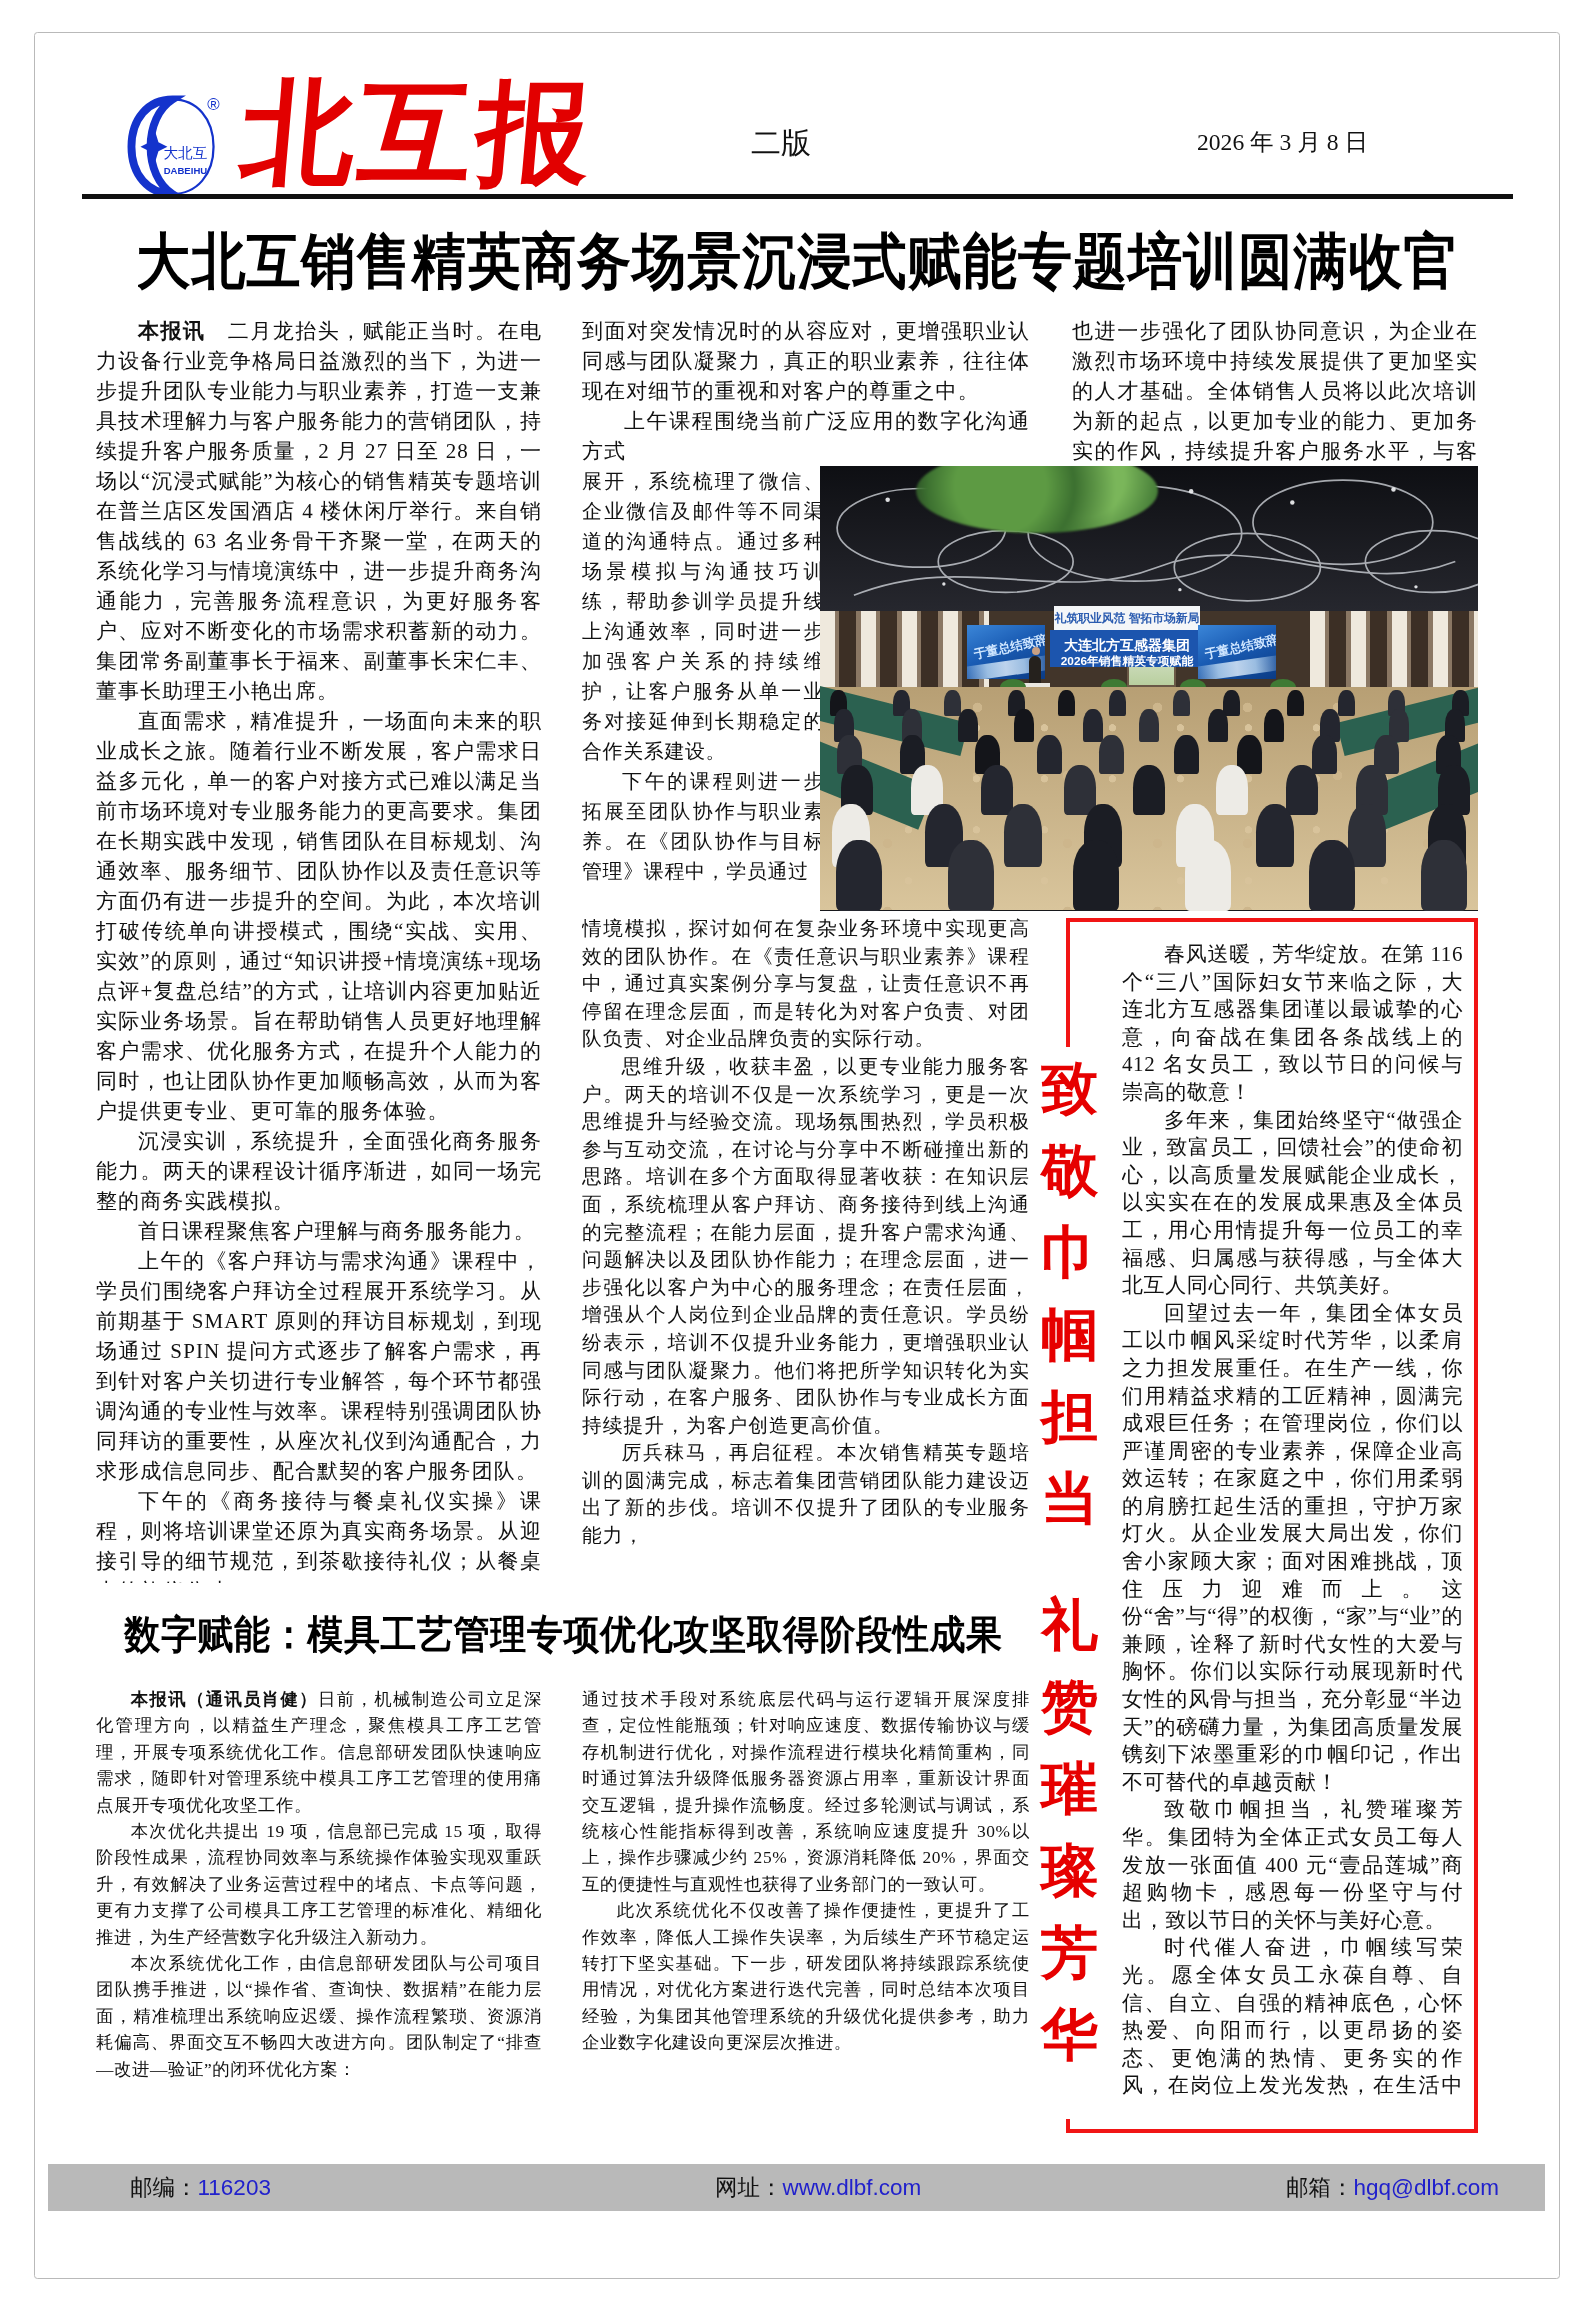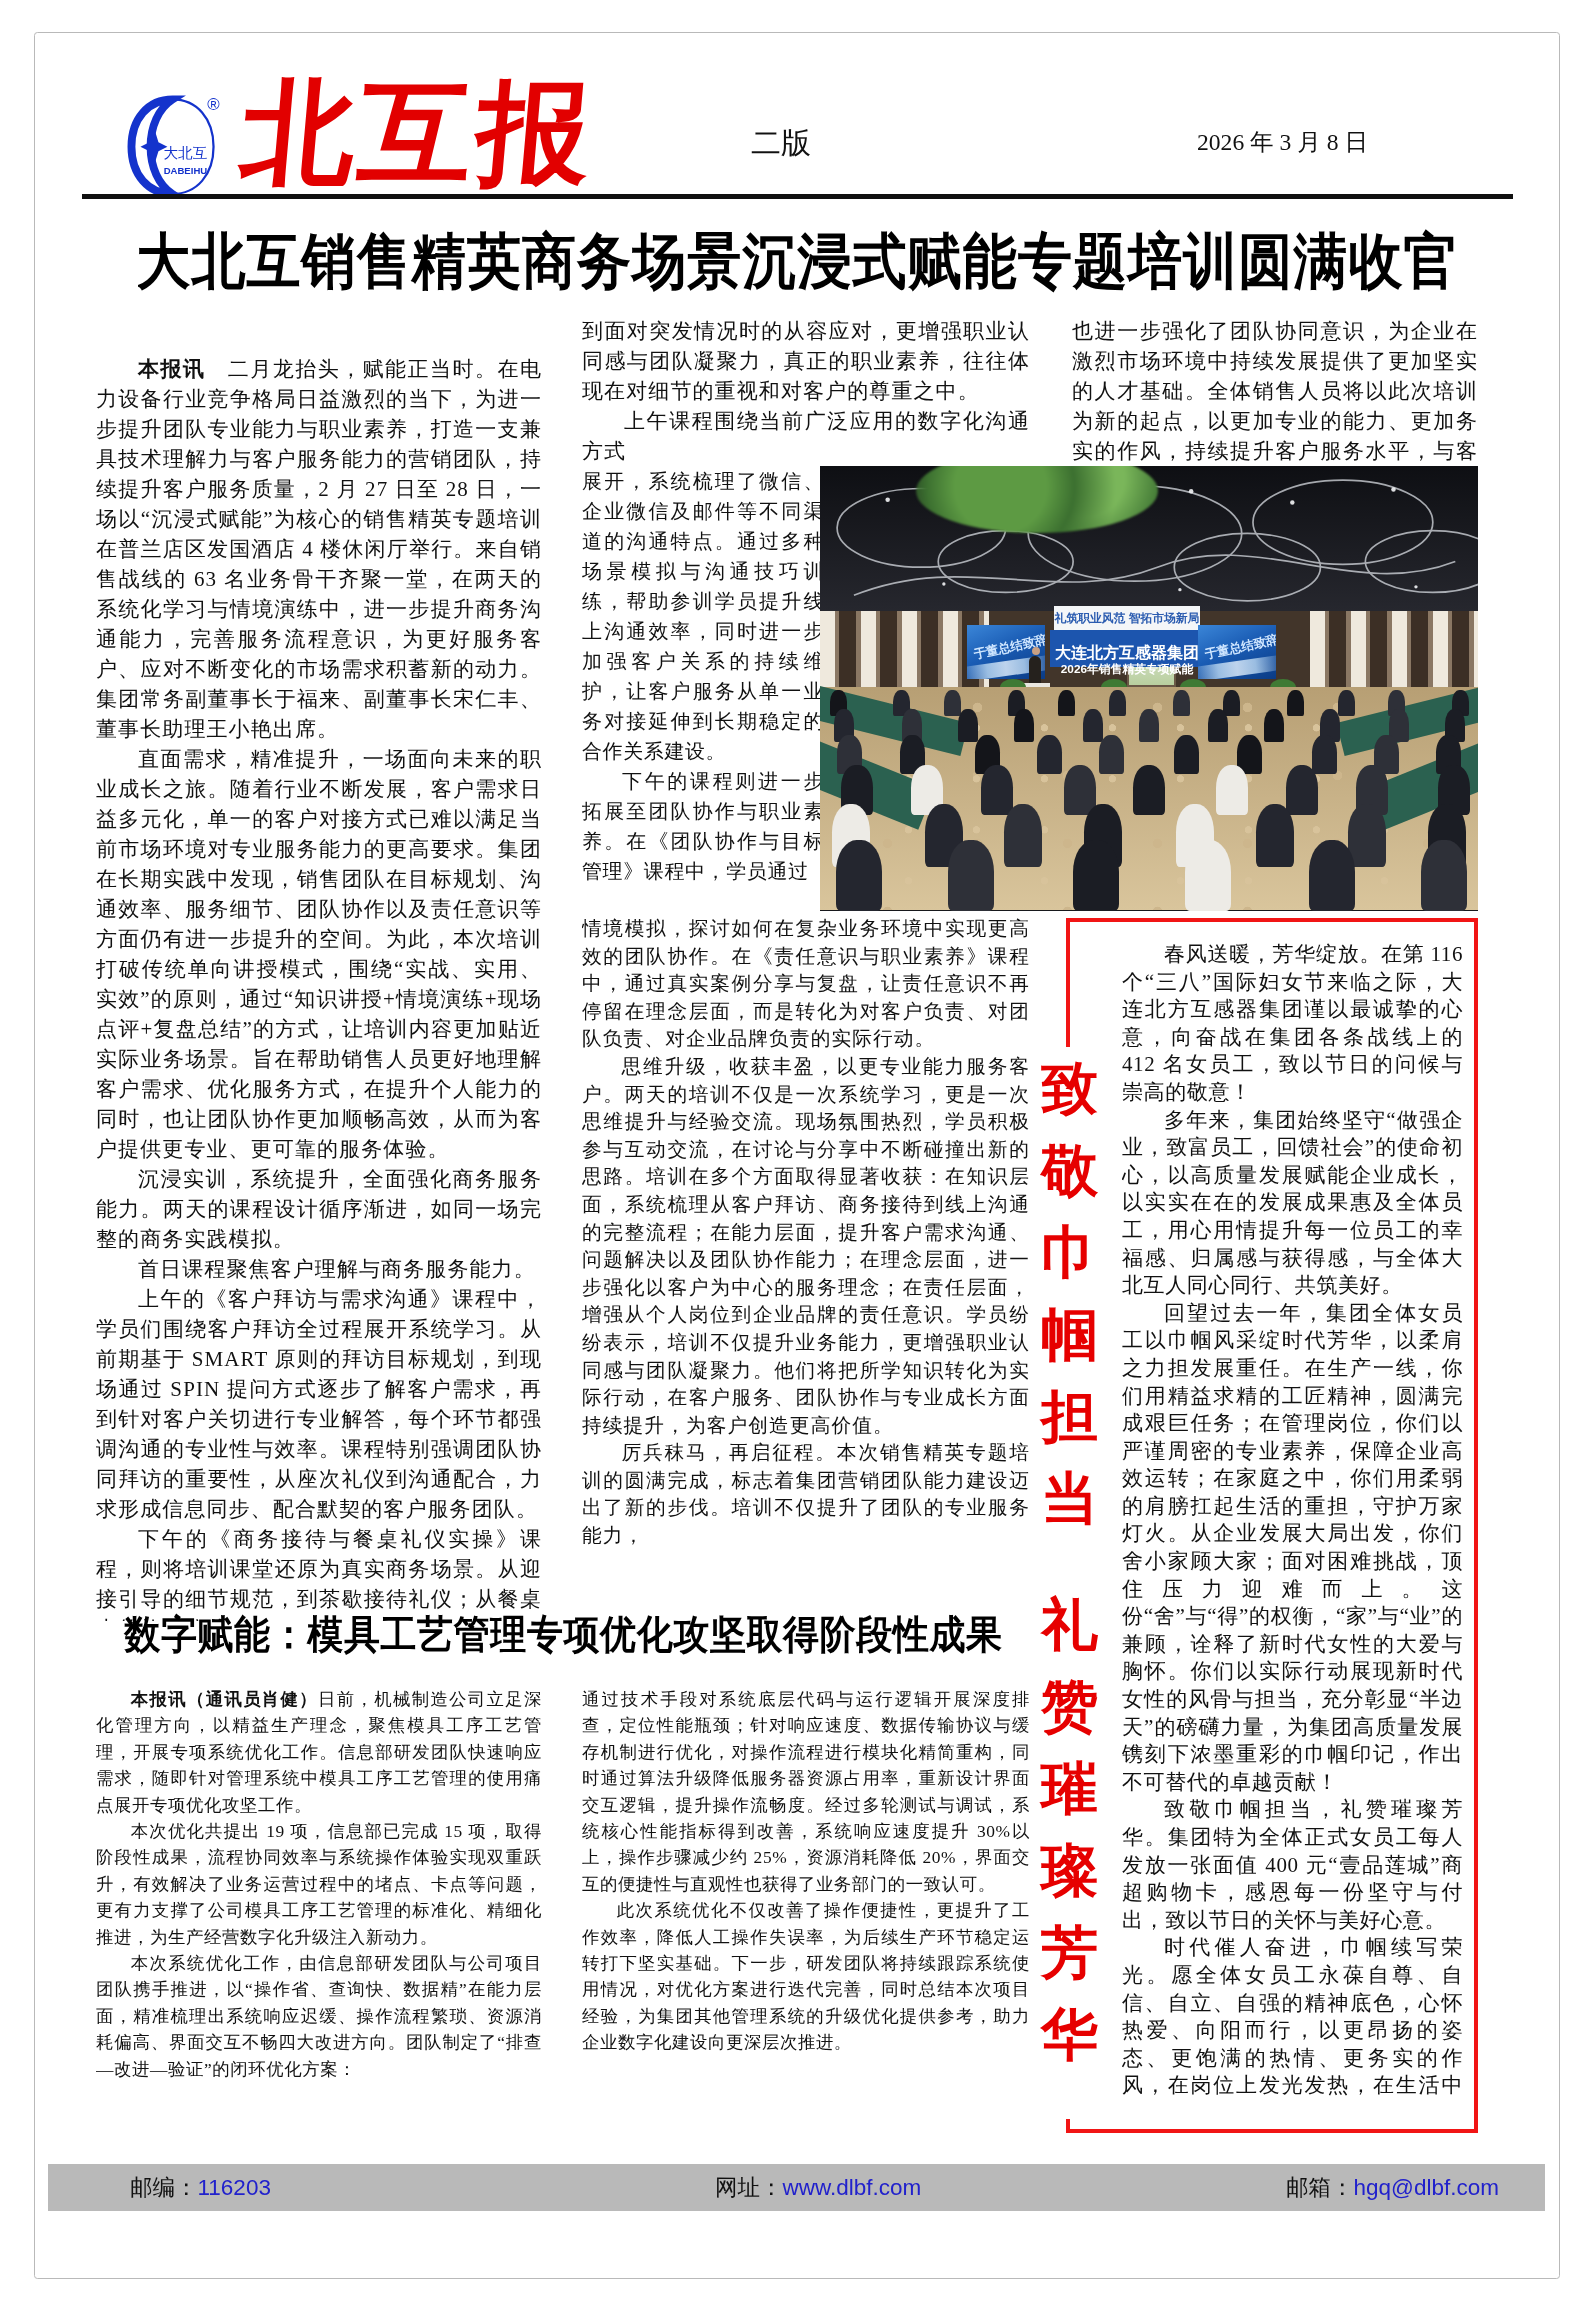--- a/index.html
+++ b/index.html
@@ -19,21 +19,21 @@
   
   #a1-headline{left:82px;top:224px;width:1431px;height:73px;text-align:center;
                font-family:"Liberation Sans","DejaVu Sans",sans-serif;font-weight:900;
                font-size:54px;line-height:66px;letter-spacing:1.1px;color:#000;
                transform:scaleY(1.12);transform-origin:top center;white-space:nowrap;}
   .col{overflow:hidden;text-align:justify;}
   .col p{margin:0;font-size:21px;line-height:30px;letter-spacing:1.1px;}
   .col p.ind{text-indent:2em;}
   .col p.cont{text-indent:0;}
   .col b.lead{font-family:"Liberation Sans","DejaVu Sans",sans-serif;font-weight:700;}
-  #a1-col1{left:96px;top:316px;width:446px;height:1267px;margin-top:38px;}
+  #a1-col1{left:96px;top:316px;width:446px;height:1267px;}
   #a1-col2a{left:582px;top:316px;width:448px;height:150px;}
   #a1-col2b{left:582px;top:466px;width:242px;height:446px;}
   #a1-col2b p{font-size:20px;letter-spacing:0.6px;}
   #a1-col2c{left:582px;top:915px;width:448px;height:682px;}
   #a1-col2c p{font-size:19.7px;line-height:27.6px;letter-spacing:1.1px;}
   #a1-col3{left:1072px;top:316px;width:406px;height:214px;}
   
   #photo{left:820px;top:466px;width:658px;height:445px;overflow:hidden;background:#17181c;}
   #ph-ceiling{left:0;top:0;width:658px;height:145px;background:linear-gradient(#0e0f13,#26272e);}
   #ph-foliage{left:96px;top:-17px;width:242px;height:84px;border-radius:50%;
@@ -44,21 +44,21 @@
   #ph-wall-left{left:0;width:169px;background:repeating-linear-gradient(90deg,#efe9dd 0 14.6px,#8a7763 14.6px 19px,#3c2f25 19px 36px,#8a7763 36px 41px);}
   #ph-wall-right{left:490px;width:169px;background:repeating-linear-gradient(90deg,#efe9dd 0 14.6px,#8a7763 14.6px 19px,#3c2f25 19px 36px,#8a7763 36px 41px);}
   #ph-wall-center{left:169px;width:321px;background:#42352a;}
   #ph-window{left:307px;top:169px;width:45px;height:48px;background:linear-gradient(#dfe8d8,#b9cf9f);border:2.3px solid #6a5846;}
   #ph-white-banner{left:234px;top:140px;width:146px;height:25px;background:#f4f6f8;
                    color:#2b5cb0;font-family:"Liberation Sans",sans-serif;font-weight:700;
                    font-size:11.8px;line-height:25px;text-align:center;white-space:nowrap;}
   #ph-blue-banner{left:230px;top:164px;width:154px;height:37px;background:#1c55ae;
                   color:#fff;font-family:"Liberation Sans",sans-serif;font-weight:700;
                   text-align:center;}
-  #ph-blue-banner .l1{font-size:16px;line-height:18px;margin-top:14px;}
+  #ph-blue-banner .l1{font-size:14px;line-height:18px;margin-top:6px;}
   #ph-blue-banner .l2{font-size:11.8px;line-height:15.8px;}
   .ph-screen{top:159px;width:78px;height:54px;background:linear-gradient(155deg,#3b86d8 0%,#1a5cb4 45%,#0a3b85 100%);overflow:hidden;}
   #ph-screen-left{left:147px;}
   #ph-screen-right{left:378px;}
   .ph-screen .scr-txt{display:block;color:#cfe6ff;font-family:"Liberation Sans",sans-serif;
                       font-weight:700;font-size:12.4px;white-space:nowrap;
                       transform:rotate(-12deg) translate(3.4px,14.6px);}
   .ph-screen:after{content:"";position:absolute;left:-10%;bottom:3.4px;width:120%;height:14.6px;
                    background:linear-gradient(90deg,transparent,#bcd9f2 30%,#e8f4ff 50%,#bcd9f2 70%,transparent);
                    transform:rotate(-8deg);opacity:.8;}

